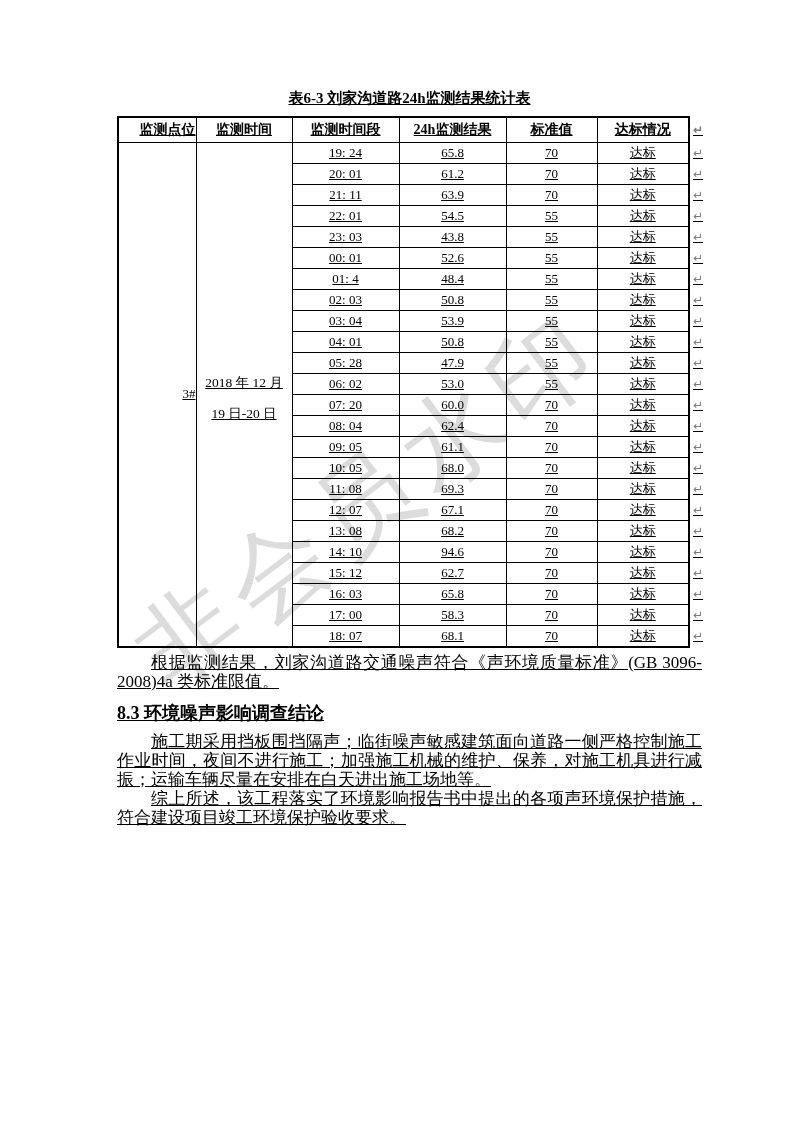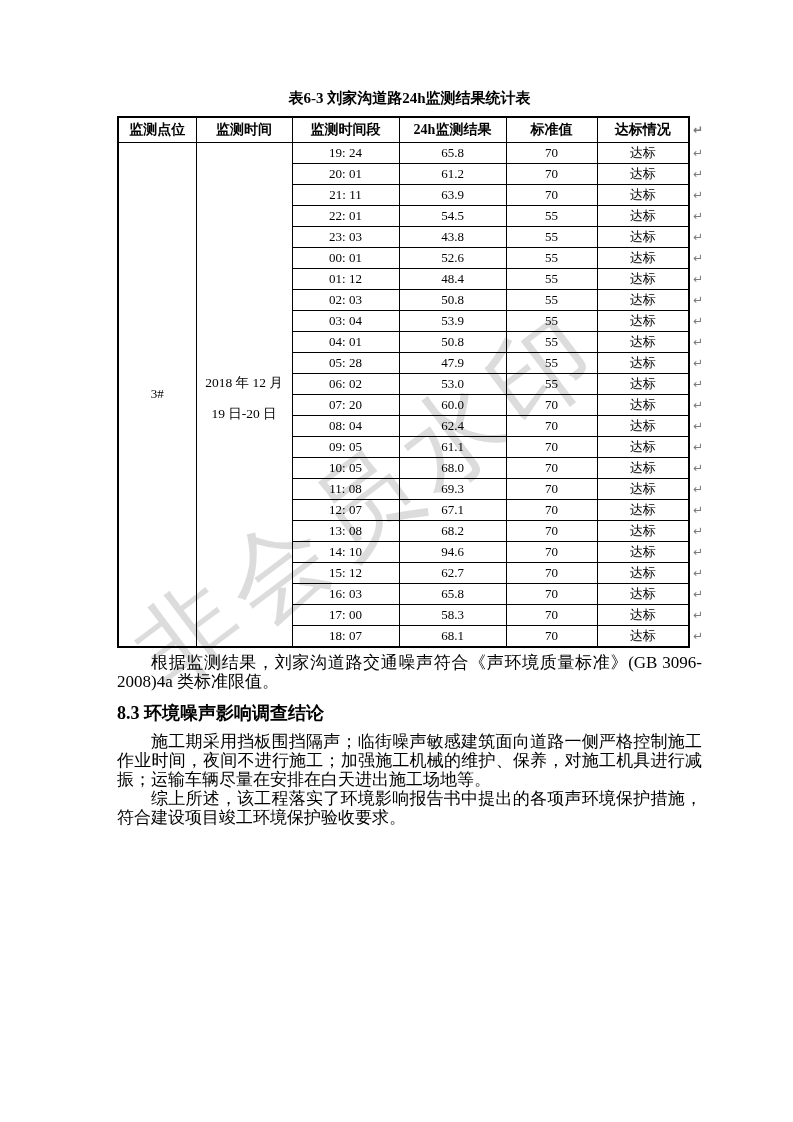--- a/index.html
+++ b/index.html
@@ -22,20 +22,21 @@
     white-space:nowrap;
     transform:rotate(-37deg);
     transform-origin:0 50%;
     z-index:0;
     user-select:none;
   }
   .content {
     position:absolute; inset:0;
     padding:88px 91px 0 117px;
     z-index:1;
+    text-decoration:underline;
   }
   .table-title {
     text-align:center;
     font-weight:bold;
     font-size:15px;
     line-height:20px;
     margin-bottom:8px;
   }
   table.monitor-table {
     border-collapse:collapse;
@@ -51,21 +52,21 @@
     overflow:hidden;
   }
   .monitor-table th {
     font-size:14px;
     font-weight:bold;
     height:25px;
     border-top-width:2px;
   }
   .monitor-table td { height:21px; line-height:20px; }
   .monitor-table th:first-child,
-  .monitor-table td.point-cell { border-left-width:2px; }
+  .monitor-table td.point-cell { border-left-width:2px;text-align:right; }
   .monitor-table th.status-col,
   .monitor-table td.status-cell { border-right-width:2px; }
   .monitor-table tr:last-child td { border-bottom-width:2px;margin-left:13px; }
   .monitor-table td.point-cell,
   .monitor-table td.time-cell { border-bottom-width:2px; }
   .monitor-table .mark-cell {
     border:none;
     color:#7a7a7a;
     font-size:12px;
     text-align:left;
@@ -169,21 +170,21 @@
             <td class="mark-cell">↵</td>
           </tr>
           <tr>
             <td>00: 01</td>
             <td>52.6</td>
             <td>55</td>
             <td class="status-cell">达标</td>
             <td class="mark-cell">↵</td>
           </tr>
           <tr>
-            <td>01: 12</td>
+            <td>01: 4</td>
             <td>48.4</td>
             <td>55</td>
             <td class="status-cell">达标</td>
             <td class="mark-cell">↵</td>
           </tr>
           <tr>
             <td>02: 03</td>
             <td>50.8</td>
             <td>55</td>
             <td class="status-cell">达标</td>

